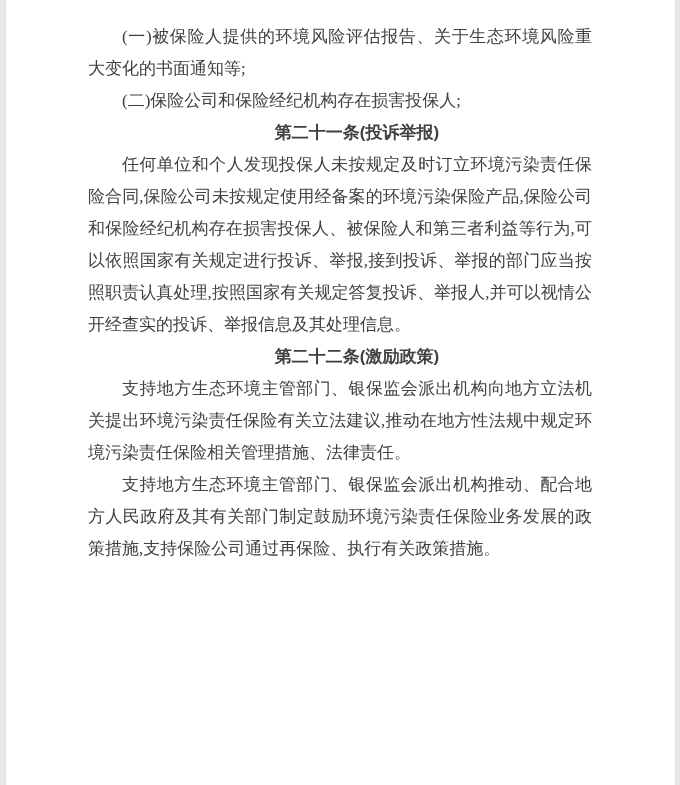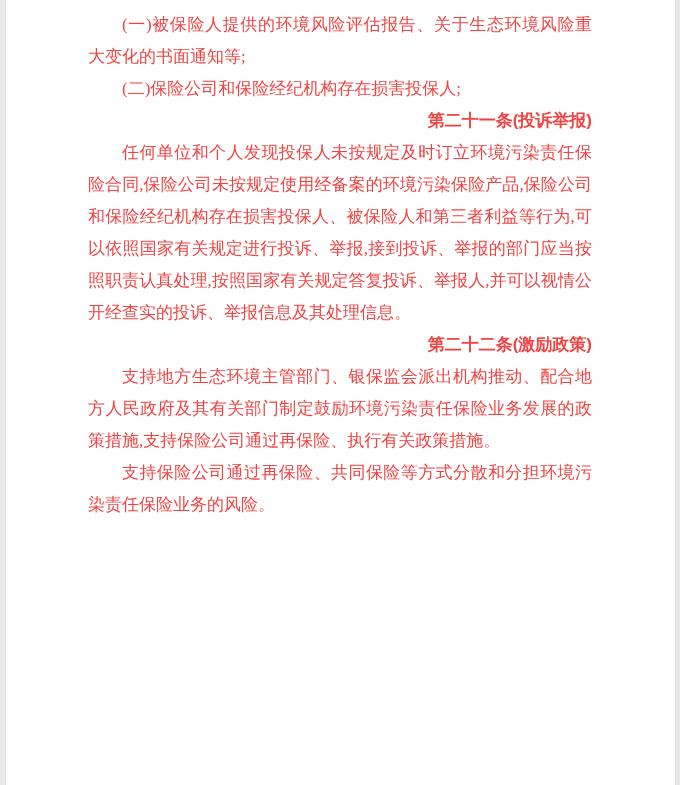--- a/index.html
+++ b/index.html
@@ -28,50 +28,50 @@
     border-right: 1px solid #e2e2e2;
   }
   .page-edge.right {
     right: 0;
     width: 4px;
     border-left: 1px solid #e2e2e2;
   }
   .content {
     position: absolute;
     left: 88px;
-    top: 9px;
+    top: 21px;
     width: 504px;
-    color: #ef4444;
+    color: #404040;
     font-family: "Liberation Serif", "DejaVu Serif", serif;
   }
   .content p {
     margin: 0;
     padding: 0;
     font-size: 17px;
     line-height: 32px;
     text-indent: 2em;
   }
   .content p.body {
     text-align: justify;
     text-justify: inter-character;
   }
   .content p.heading {
     font-weight: bold;
     font-family: "Liberation Sans", "DejaVu Sans", sans-serif;
-    text-align: right;
+    text-align: center;
   }
 </style>
 </head>
 <body>
 
 <div class="viewport">
   <div class="page-edge left"></div>
   <div class="page-edge right"></div>
   <div class="content">
       <p class="body">(一)被保险人提供的环境风险评估报告、关于生态环境风险重大变化的书面通知等;</p>
       <p class="body">(二)保险公司和保险经纪机构存在损害投保人;</p>
       <p class="heading">第二十一条(投诉举报)</p>
       <p class="body">任何单位和个人发现投保人未按规定及时订立环境污染责任保险合同,保险公司未按规定使用经备案的环境污染保险产品,保险公司和保险经纪机构存在损害投保人、被保险人和第三者利益等行为,可以依照国家有关规定进行投诉、举报,接到投诉、举报的部门应当按照职责认真处理,按照国家有关规定答复投诉、举报人,并可以视情公开经查实的投诉、举报信息及其处理信息。</p>
       <p class="heading">第二十二条(激励政策)</p>
+      <p class="body">支持地方生态环境主管部门、银保监会派出机构向地方立法机关提出环境污染责任保险有关立法建议,推动在地方性法规中规定环境污染责任保险相关管理措施、法律责任。</p>
       <p class="body">支持地方生态环境主管部门、银保监会派出机构推动、配合地方人民政府及其有关部门制定鼓励环境污染责任保险业务发展的政策措施,支持保险公司通过再保险、执行有关政策措施。</p>
-      <p class="body">支持保险公司通过再保险、共同保险等方式分散和分担环境污染责任保险业务的风险。</p>
     </div>
 </div>
 
 </body></html>

